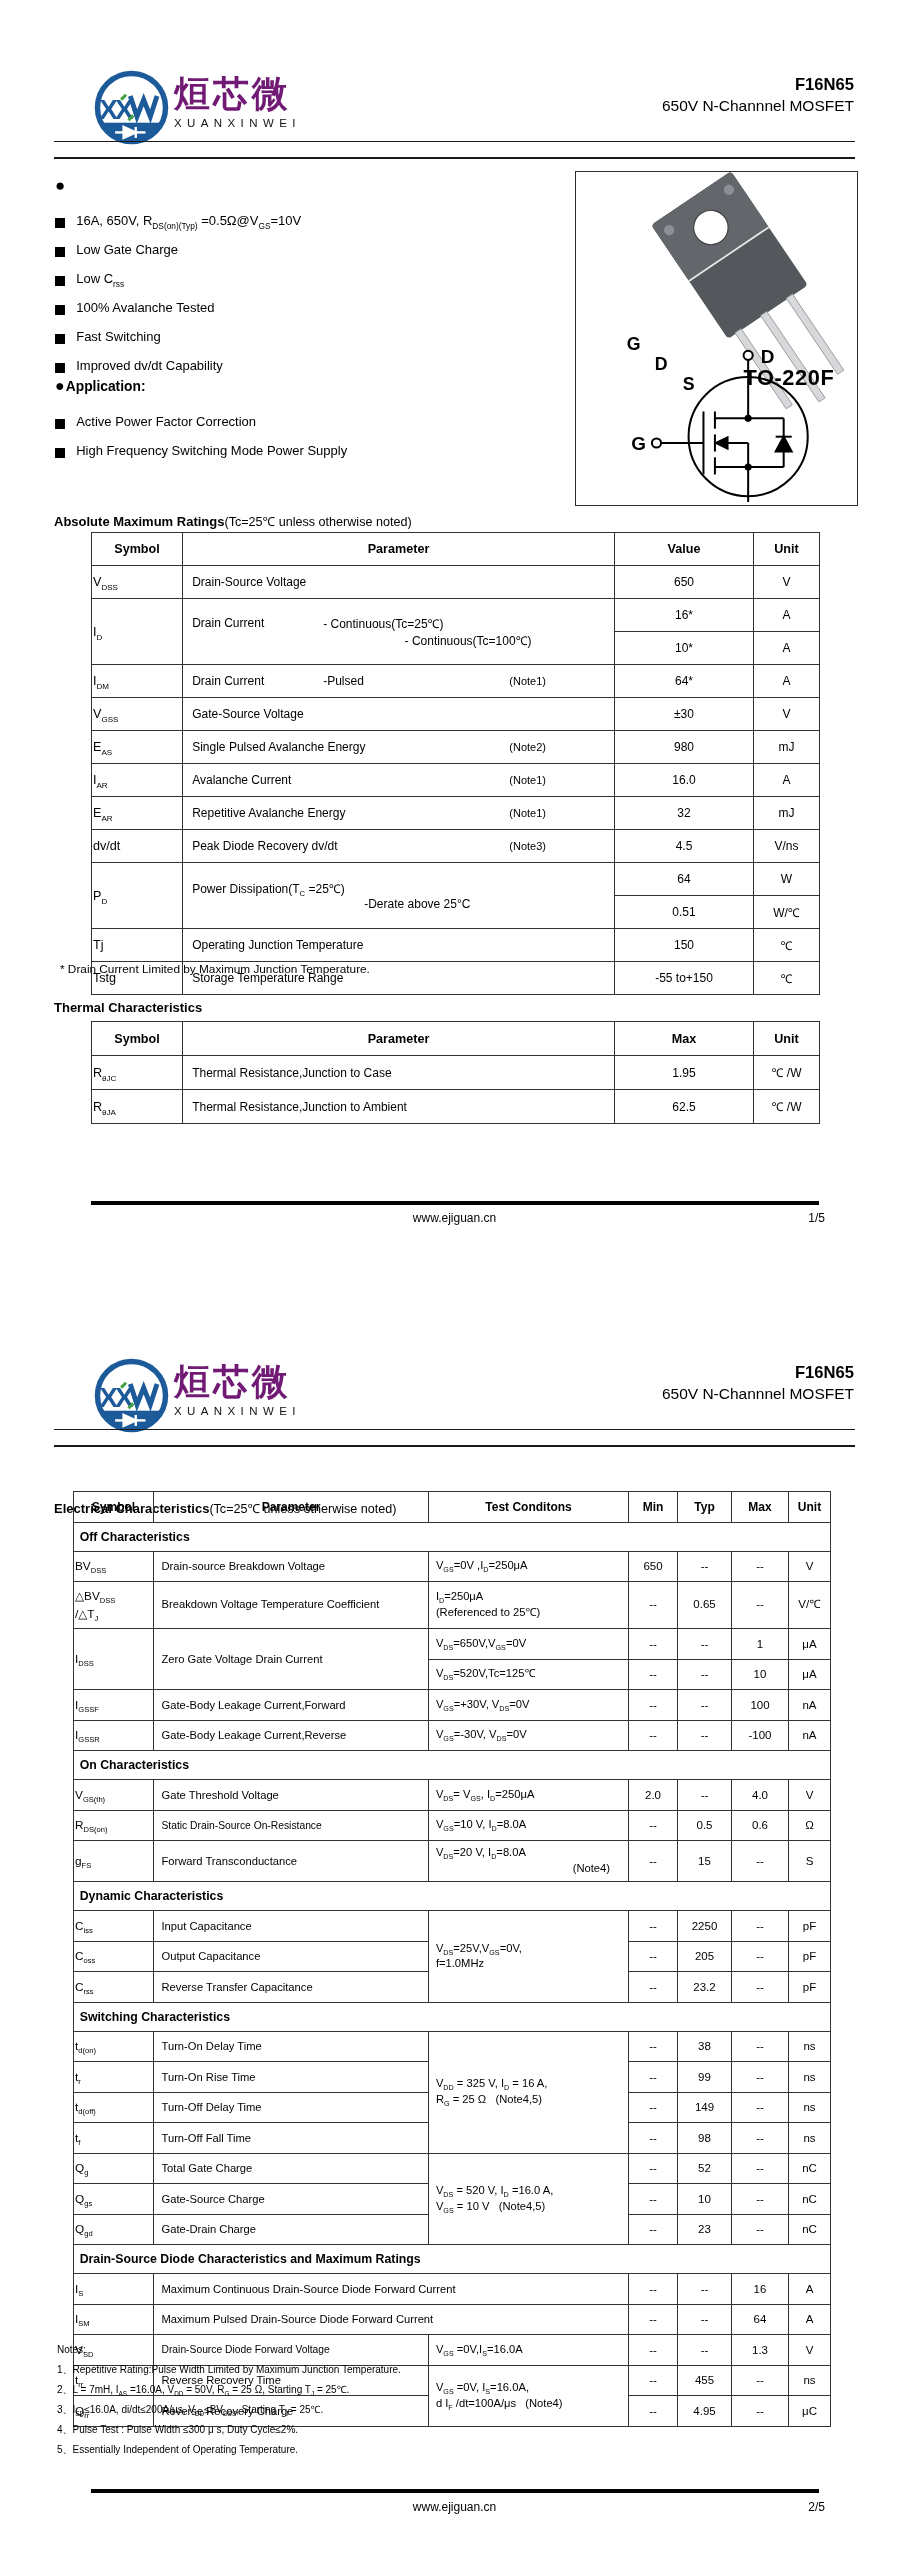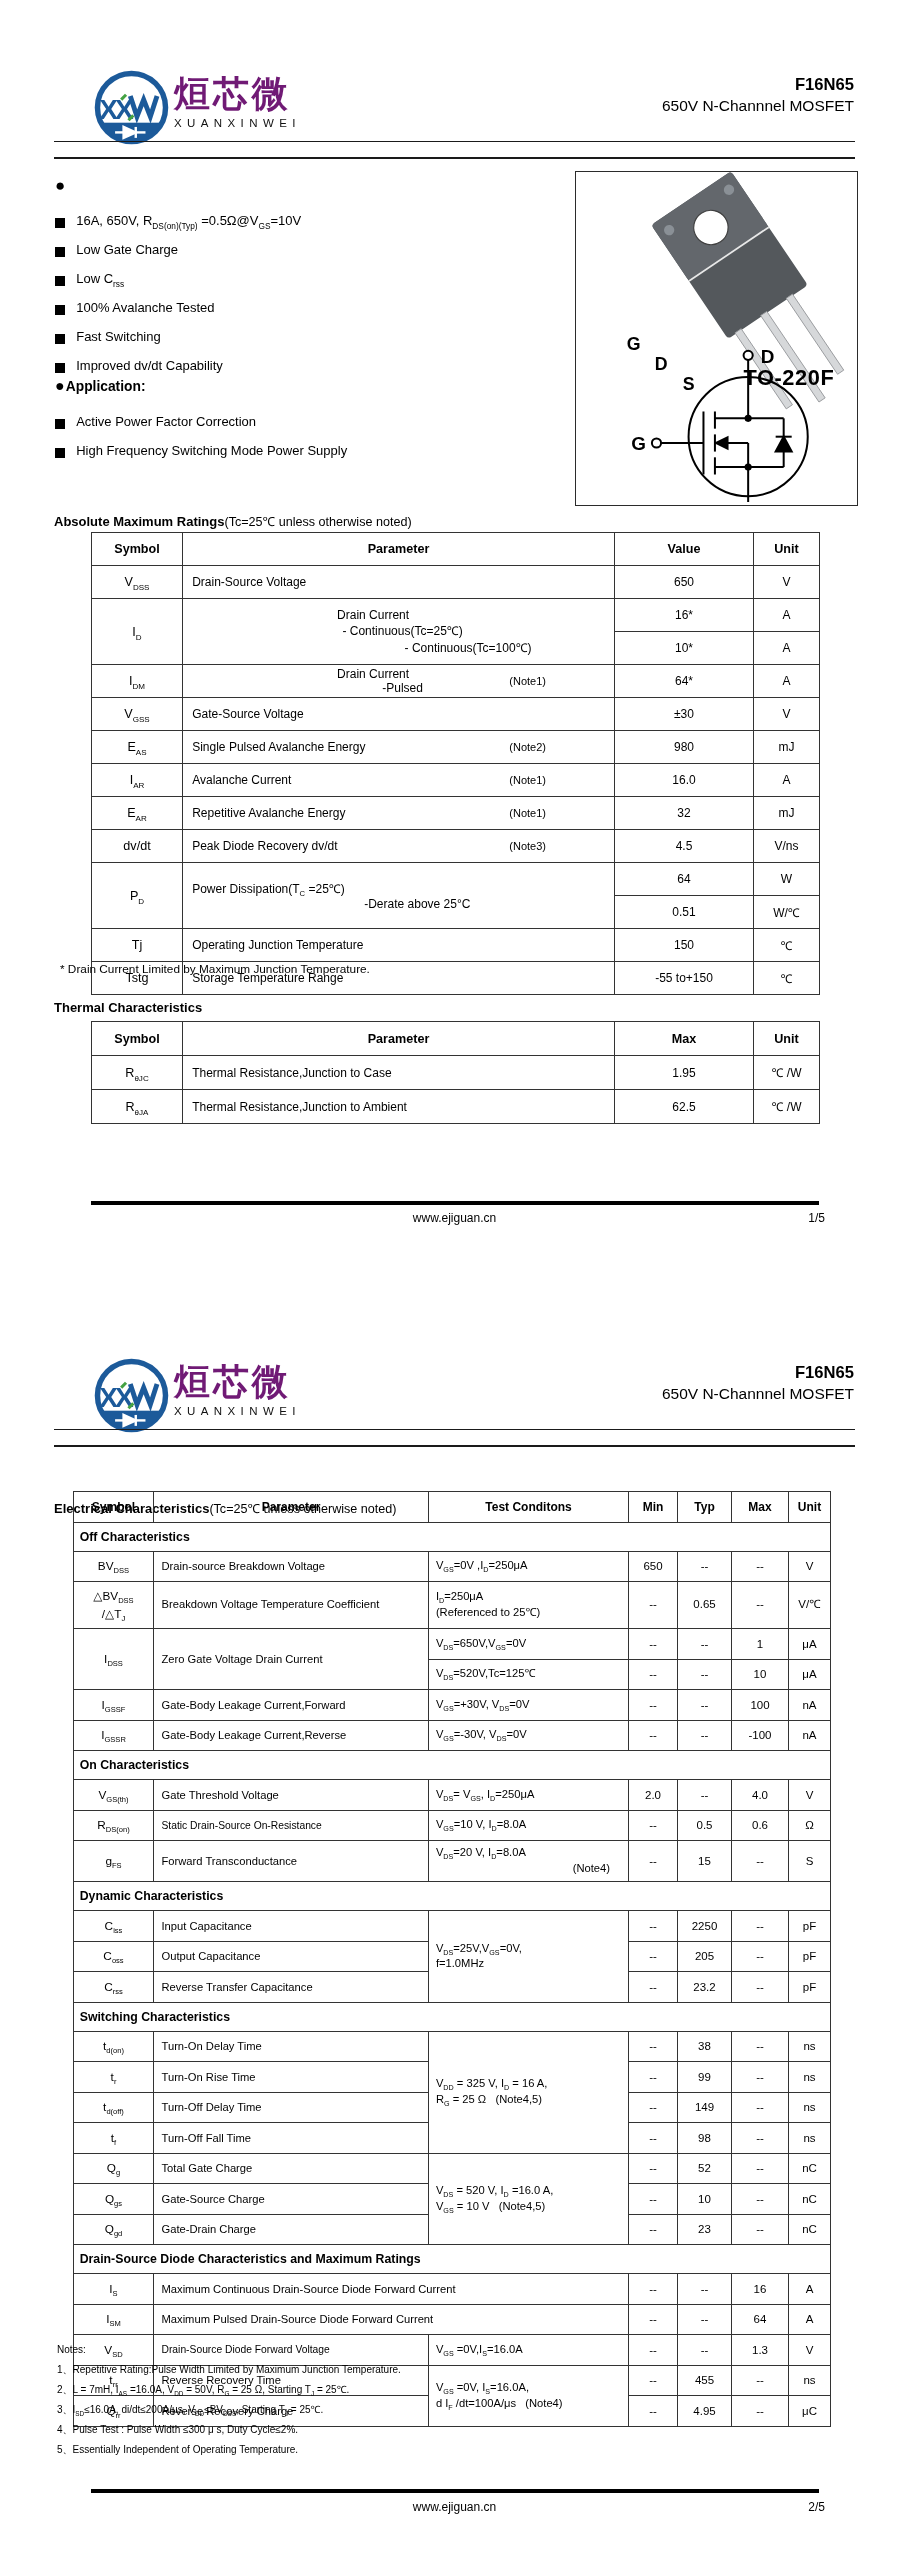--- a/index.html
+++ b/index.html
@@ -31,24 +31,24 @@
   .sec-title b{font-size:13px;}
   
   table{border-collapse:collapse;table-layout:fixed;position:absolute;}
   td,th{border:1.1px solid #333;overflow:hidden;}
   .t-abs{left:91px;top:532px;width:728px;border:1.7px solid #222;}
   .t-abs th{height:30px;font-size:12.6px;font-weight:bold;}
   .t-abs td{height:30px;}
   .t-th{left:91px;top:1021px;width:728px;border:1.7px solid #222;}
   .t-th th{height:31px;font-size:12.6px;font-weight:bold;}
   .t-th td{height:31px;}
-  .c-sym{text-align:center;font-size:12.6px;}
+  .c-sym{text-align:left;font-size:12.6px;}
   .c-par{padding-left:9.2px;font-size:12px;position:relative;text-align:left;font-weight:normal;}
   .c-val,.c-unit{text-align:center;font-size:12px;}
-  .p-line{display:flex;align-items:center;flex-direction:column;}
+  .p-line{display:flex;align-items:center;}
   .p-main{width:131px;flex:0 0 auto;}
   .p-ind{margin-left:131px;text-align:center;}
   .p-ind2{margin-left:172px;}
   .note-r{position:absolute;right:68px;top:50%;transform:translateY(-50%);font-size:11px;}
   .two-line td{line-height:1.55;}
   
   .t-el{left:73px;top:1491px;width:758px;border:1.7px solid #222;}
   .t-el th{height:27.5px;font-size:12px;font-weight:bold;}
   .t-el td{height:27.5px;}
   .t-el .c-sym{font-size:11.8px;}

